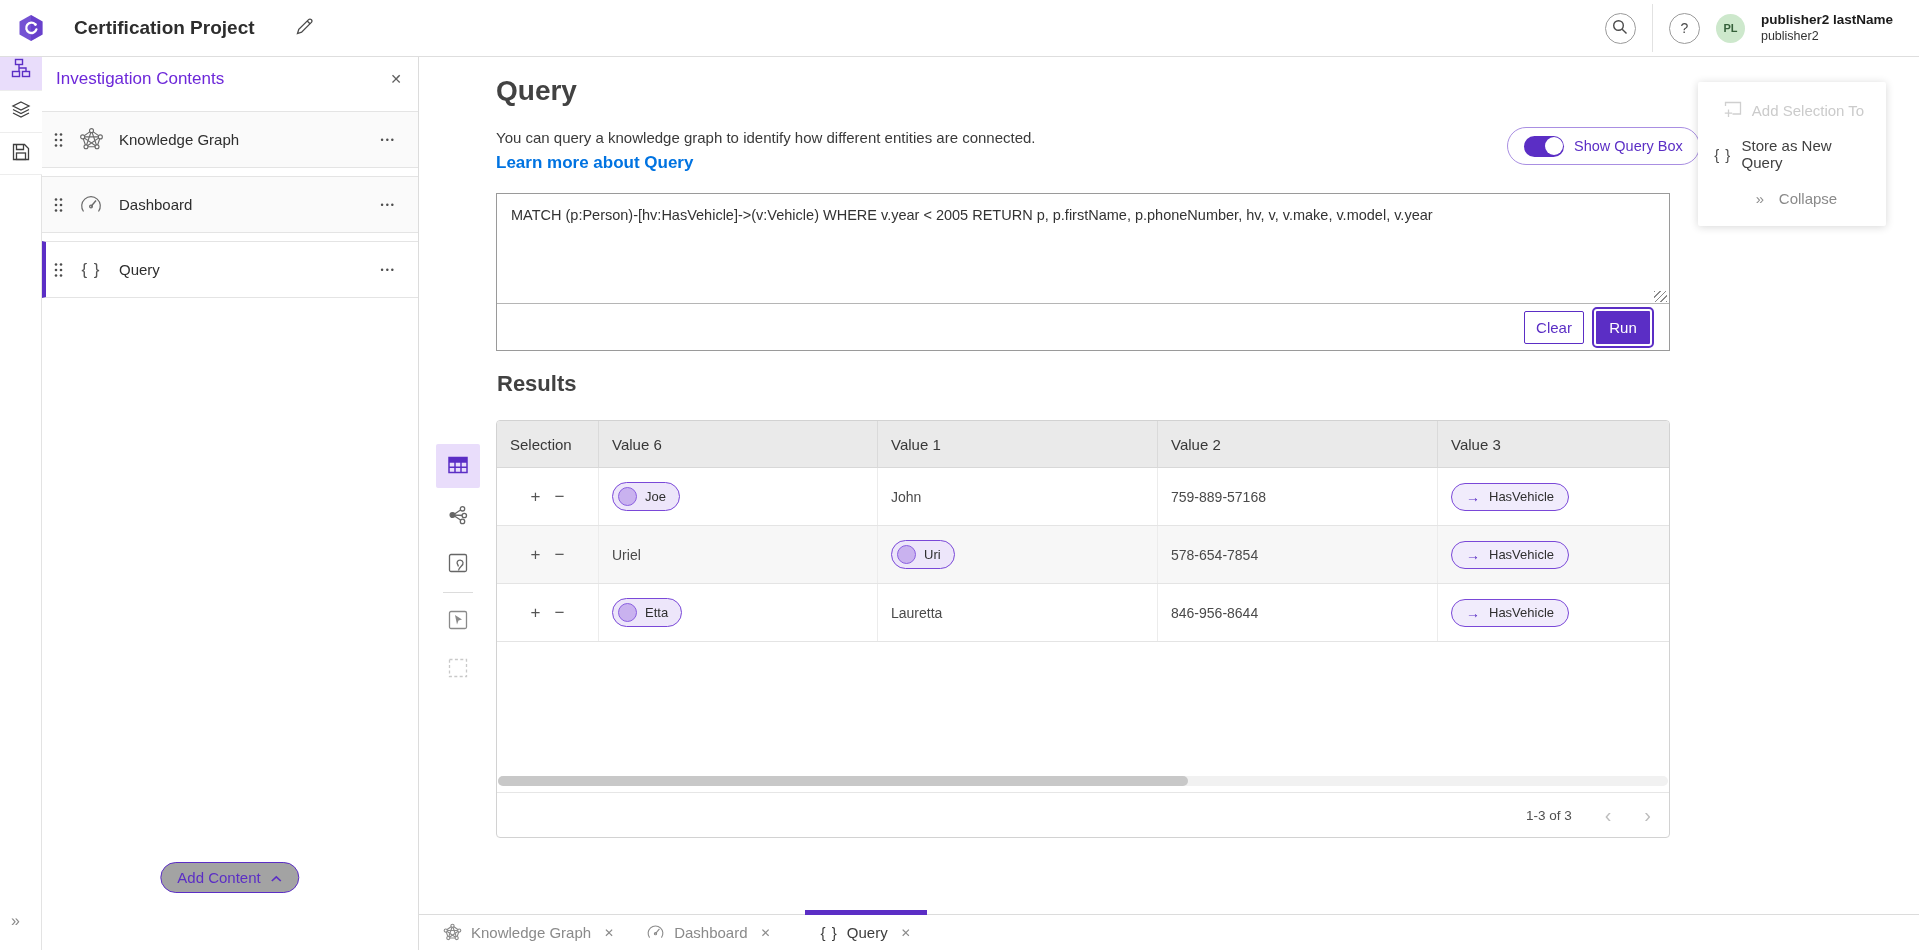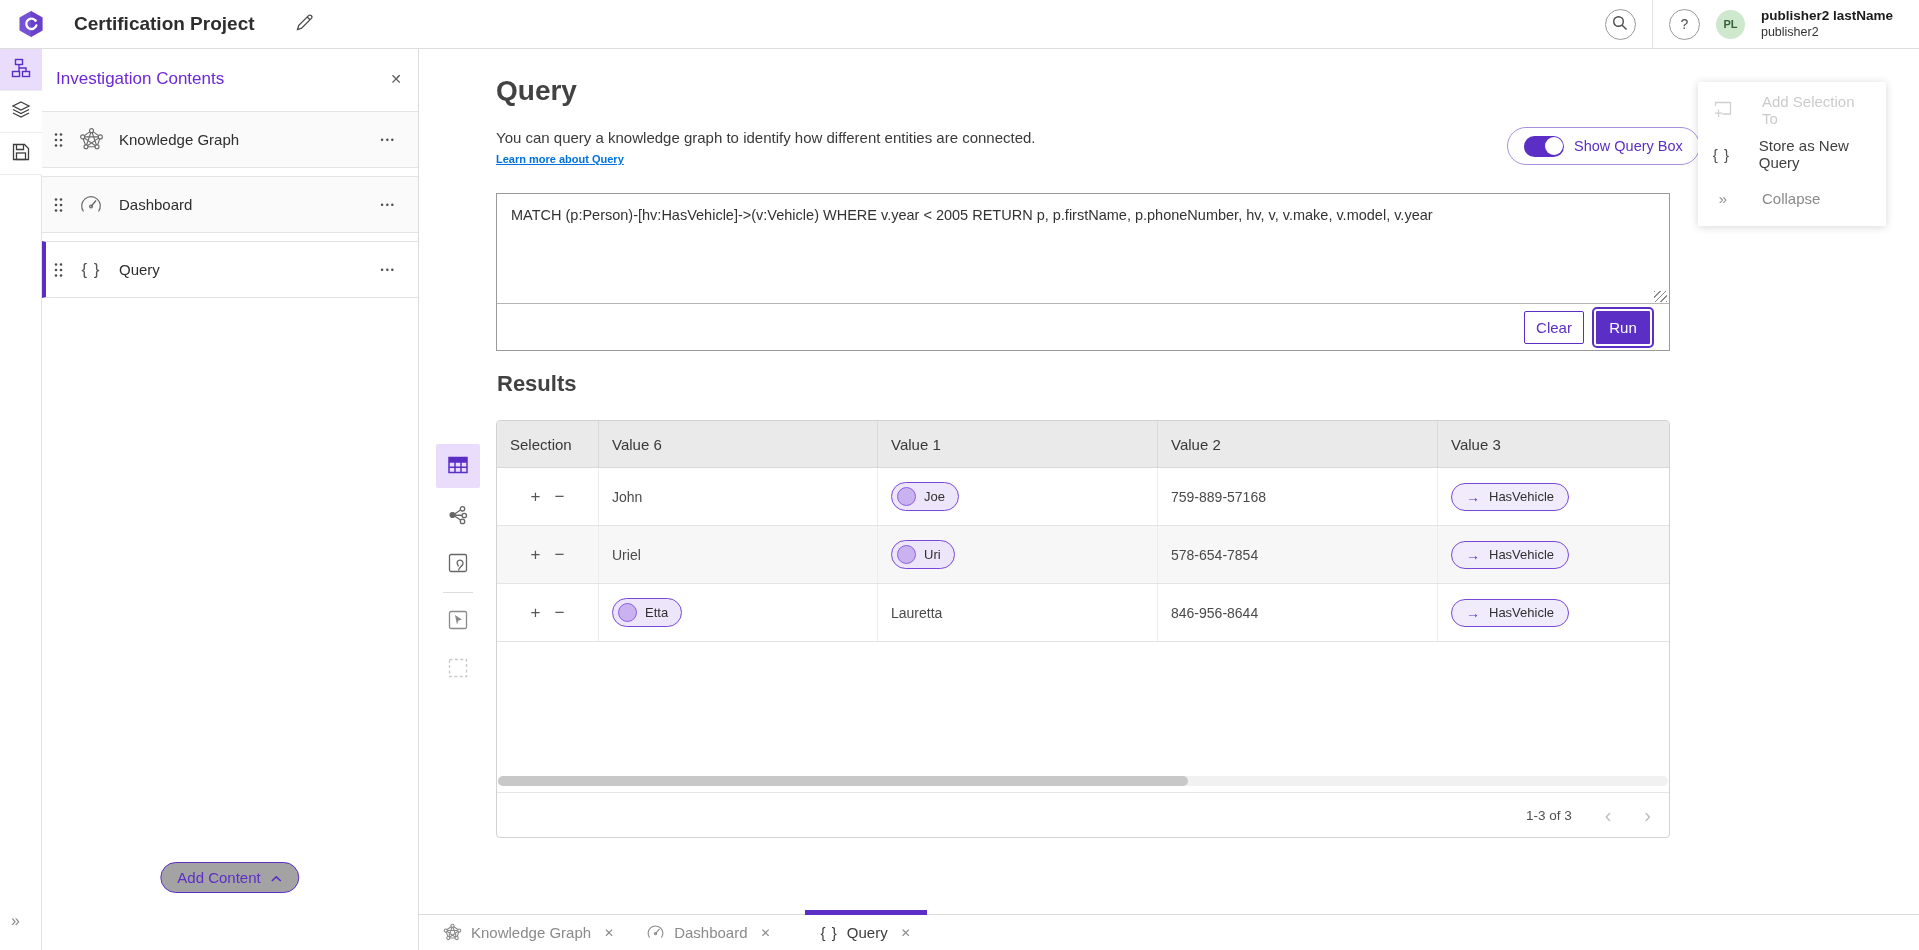--- a/index.html
+++ b/index.html
@@ -1,20 +1,20 @@
 <!DOCTYPE html>
 <html><head>
 <meta charset="utf-8">
 <style>
   * { margin:0; padding:0; box-sizing:border-box; }
   html,body { width:1919px; height:950px; overflow:hidden; background:#fff;
     font-family:"Liberation Sans","DejaVu Sans",sans-serif; color:#333; }
 
   
-  .topbar { position:absolute; left:0; top:0; width:1919px; height:49px; background:#fff;
+  .topbar { position:absolute; left:0; top:0; width:1919px; height:57px; background:#fff;
     border-bottom:1px solid #dedede; display:flex; align-items:center; padding:0 26px 0 18px; z-index:30;}
   .logo { margin-right:30px; display:flex; align-items:center; }
   .app-title { font-size:19px; font-weight:bold; color:#2d2d2d; margin-right:40px; }
   .icon-btn { background:none; border:none; cursor:pointer; display:flex; align-items:center; justify-content:center; }
   .topbar-right { margin-left:auto; display:flex; align-items:center; gap:16px; }
   .circle-btn { width:31px; height:31px; border:1px solid #9b9b9b; border-radius:50%; background:#fff;
     display:flex; align-items:center; justify-content:center; cursor:pointer; font-size:14px; color:#4a4a4a; }
   .top-divider { width:1px; height:48px; background:#e2e2e2; }
   .avatar { width:29px; height:29px; border-radius:50%; background:#cde8cc; color:#35603a;
     font-size:11px; font-weight:bold; display:flex; align-items:center; justify-content:center; cursor:pointer;}
@@ -48,22 +48,22 @@
     font-size:9px; letter-spacing:2px; color:#4f4f4f; }
   .braces-glyph { font-size:15px; color:#555; letter-spacing:1px; }
   .add-content { position:absolute; left:50%; transform:translateX(-50%); top:813px; height:31px;
     padding:0 16px; border:1.5px solid #5b2ec5; border-radius:999px; background:#a3a3a3; color:#5b2ec5;
     font-size:15px; display:flex; align-items:center; gap:10px; cursor:pointer;text-align:right; }
 
   
   .main { position:absolute; left:419px; top:49px; right:0; bottom:0; background:#fff; }
   .page-title { position:absolute; left:77px; top:26px; font-size:28px; font-weight:bold; color:#424242; }
   .page-desc { position:absolute; left:77px; top:80px; font-size:15px; color:#3a3a3a; }
-  .learn-link { position:absolute; left:77px; top:104px; font-size:11px; font-weight:bold;
-    color:#0073e1; text-decoration:underline; cursor:pointer; }
+  .learn-link { position:absolute; left:77px; top:104px; font-size:17px; font-weight:bold;
+    color:#0073e1; cursor:pointer; }
   .toggle-wrap { position:absolute; left:1088px; top:78px; height:38px; padding:0 16px;
     border:1px solid #a98fe2; border-radius:999px; display:flex; align-items:center; gap:10px; cursor:pointer; background:#fff;}
   .switch { width:40px; height:21px; border-radius:999px; background:#5b2ec5; position:relative; }
   .switch .knob { position:absolute; right:1.5px; top:1.5px; width:18px; height:18px; border-radius:50%;
     background:#fff; }
   .toggle-label { font-size:14.5px; color:#5b2ec5; }
 
   .query-box { position:absolute; left:77px; top:144px; width:1174px; border:1px solid #9a9a9a; background:#fff; }
   .query-input { display:block; width:100%; height:109px; border:none; outline:none; resize:none;
     font-family:"Liberation Sans","DejaVu Sans",sans-serif; font-size:14.5px; color:#333; padding:13px 14px; }
@@ -114,22 +114,22 @@
   .hscroll { height:10px; margin:0 1px 6px 1px; background:#f1f1f1; border-radius:5px; position:relative; }
   .hscroll .thumb { position:absolute; left:0; top:0; height:10px; width:59%; background:#c8c8c8; border-radius:5px; cursor:pointer;}
   .t-footer { height:45px; border-top:1px solid #e6e6e6; display:flex; align-items:center;
     justify-content:flex-end; gap:33px; padding-right:18px; }
   .page-info { font-size:13.5px; color:#4f4f4f; }
   .pg-btn { background:none; border:none; font-size:20px; color:#bdbdbd; cursor:pointer; line-height:1; }
 
   
   .ctx-menu { position:absolute; left:1279px; top:33px; width:188px; background:#fff; border-radius:2px;
     box-shadow:0 1px 8px rgba(0,0,0,0.16); padding:6px 0; z-index:5;}
-  .ctx-item { height:44px; display:flex; align-items:center; gap:28px; padding:0 12px 0 14px;
-    font-size:15px; cursor:pointer; background:#fff; border:none; width:100%; text-align:left;}
+  .ctx-item { height:44px; display:flex; align-items:center; gap:8px; padding:0 12px 0 14px;
+    font-size:15px; cursor:pointer; background:#fff; border:none; width:100%; text-align:left;justify-content:center;}
   .ctx-item .ci { width:22px; display:flex; justify-content:center; align-items:center; }
   .ctx-item.disabled { color:#cbcbcb; cursor:default; }
   .ctx-item.disabled .ci { color:#cfcfcf; }
   .ctx-item.normal { color:#3f3f3f; }
   .ctx-item.normal .ci { color:#4f4f4f; }
   .ctx-item.muted { color:#8a8a8a; }
   .ctx-item.muted .ci { color:#8f8f8f; font-size:15px; }
 
   
   .tabbar { position:absolute; left:419px; top:914px; right:0; height:36px; background:#fff;
@@ -378,27 +378,27 @@
       <div>Value 1</div>
       <div>Value 2</div>
       <div>Value 3</div>
     </div>
 
     <div class="t-row">
       <div class="sel-cell">
         <button class="pm-btn">+</button>
         <button class="pm-btn">−</button>
       </div>
-      <div>John</div>
       <div>
         <span class="entity-pill">
           <span class="entity-avatar"></span>
           <span class="entity-label">Joe</span>
         </span>
       </div>
+      <div>John</div>
       <div>759-889-57168</div>
       <div>
         <span class="rel-pill">
           <span class="rel-arrow">→</span>
           <span class="rel-label">HasVehicle</span>
         </span>
       </div>
     </div>
 
     <div class="t-row alt">

